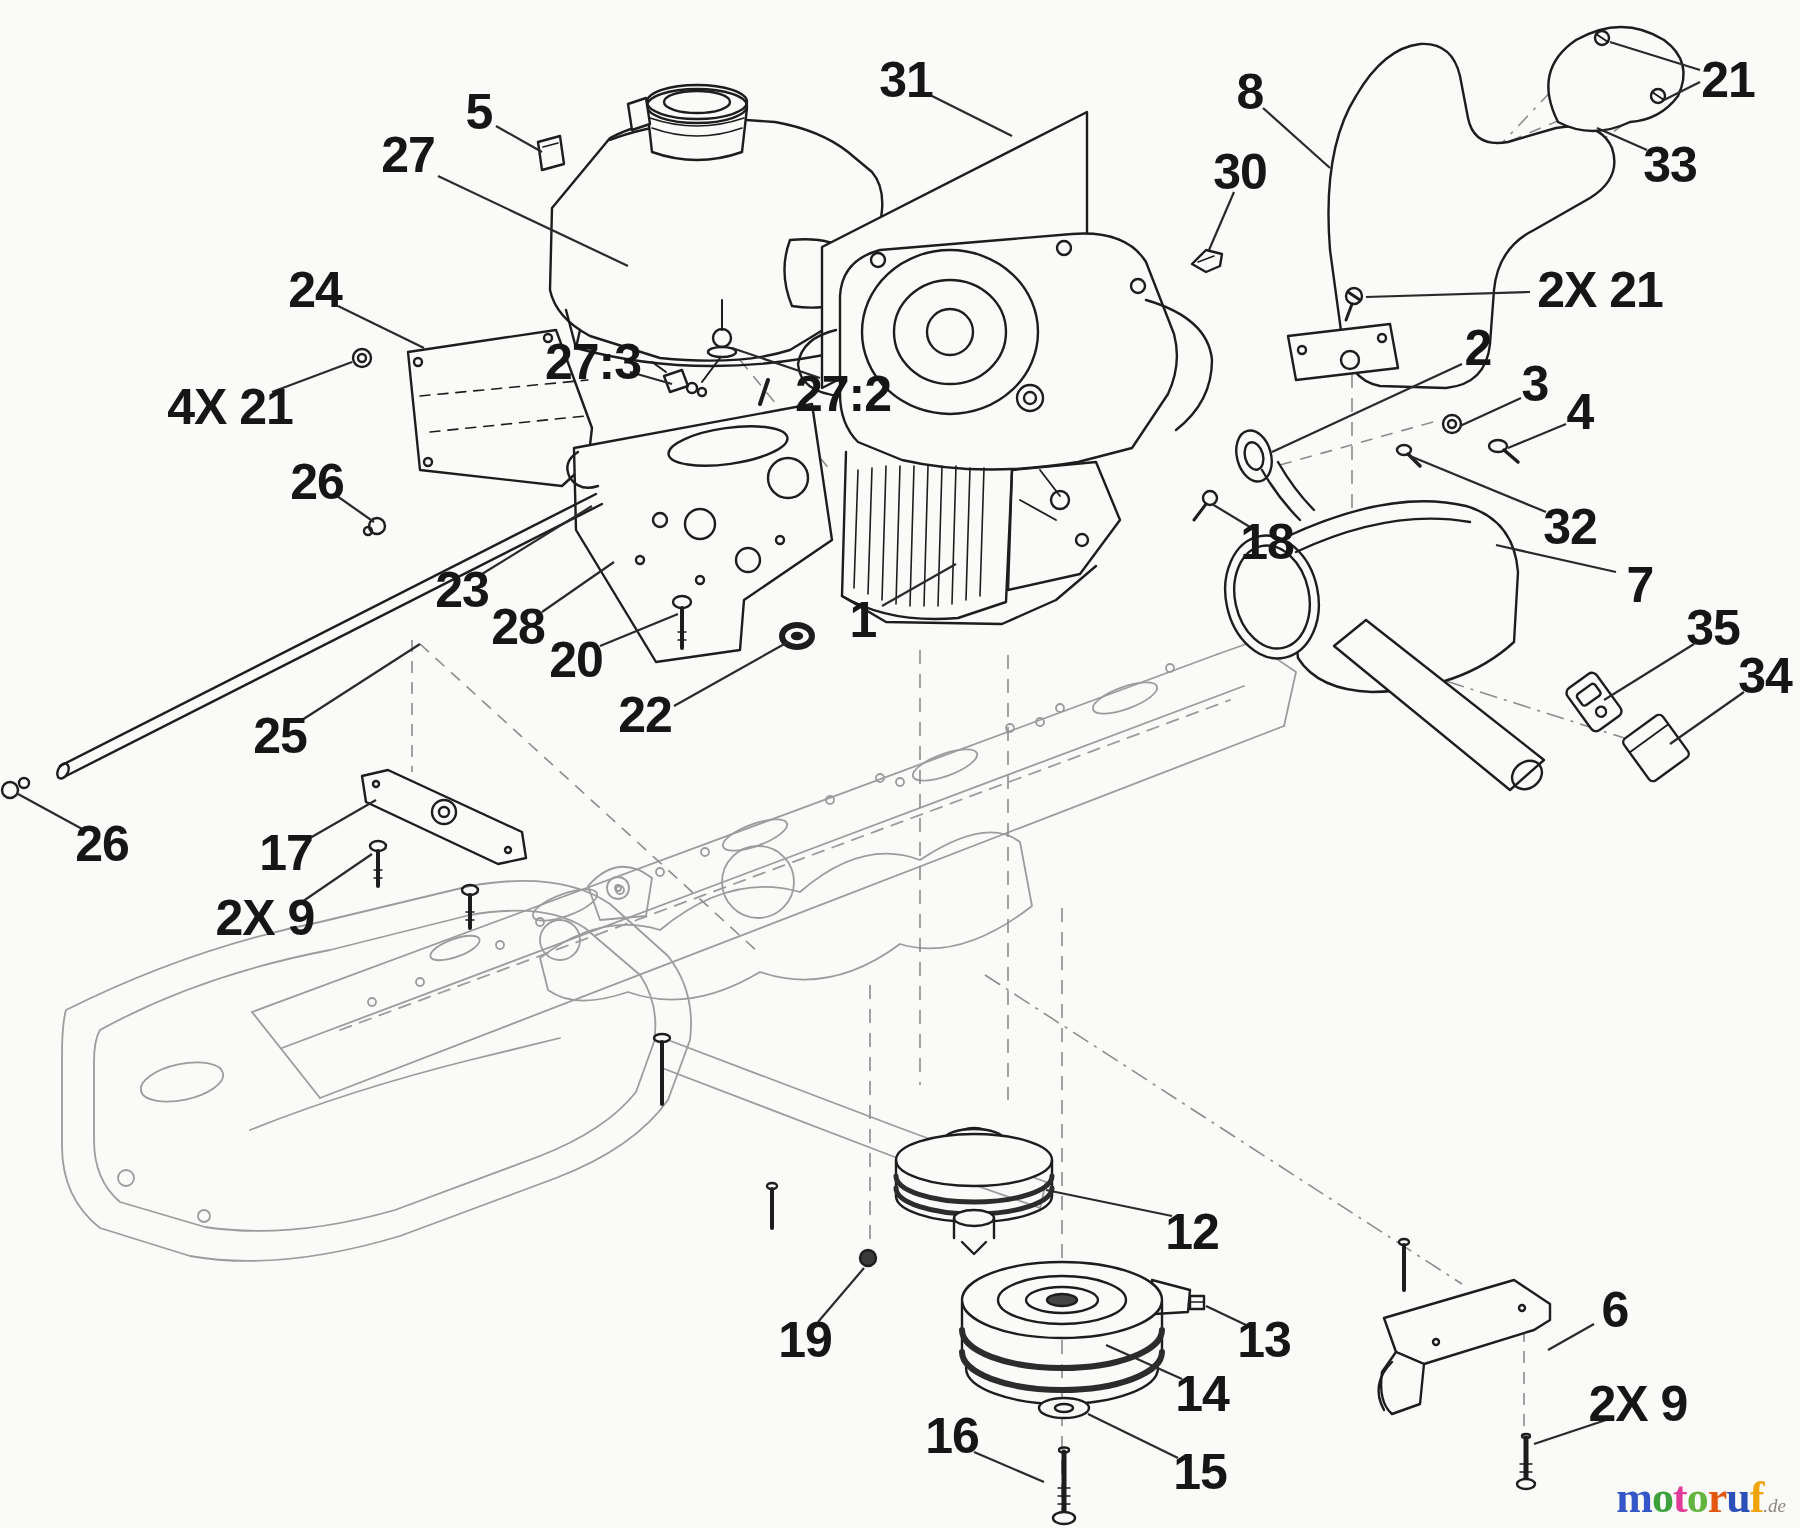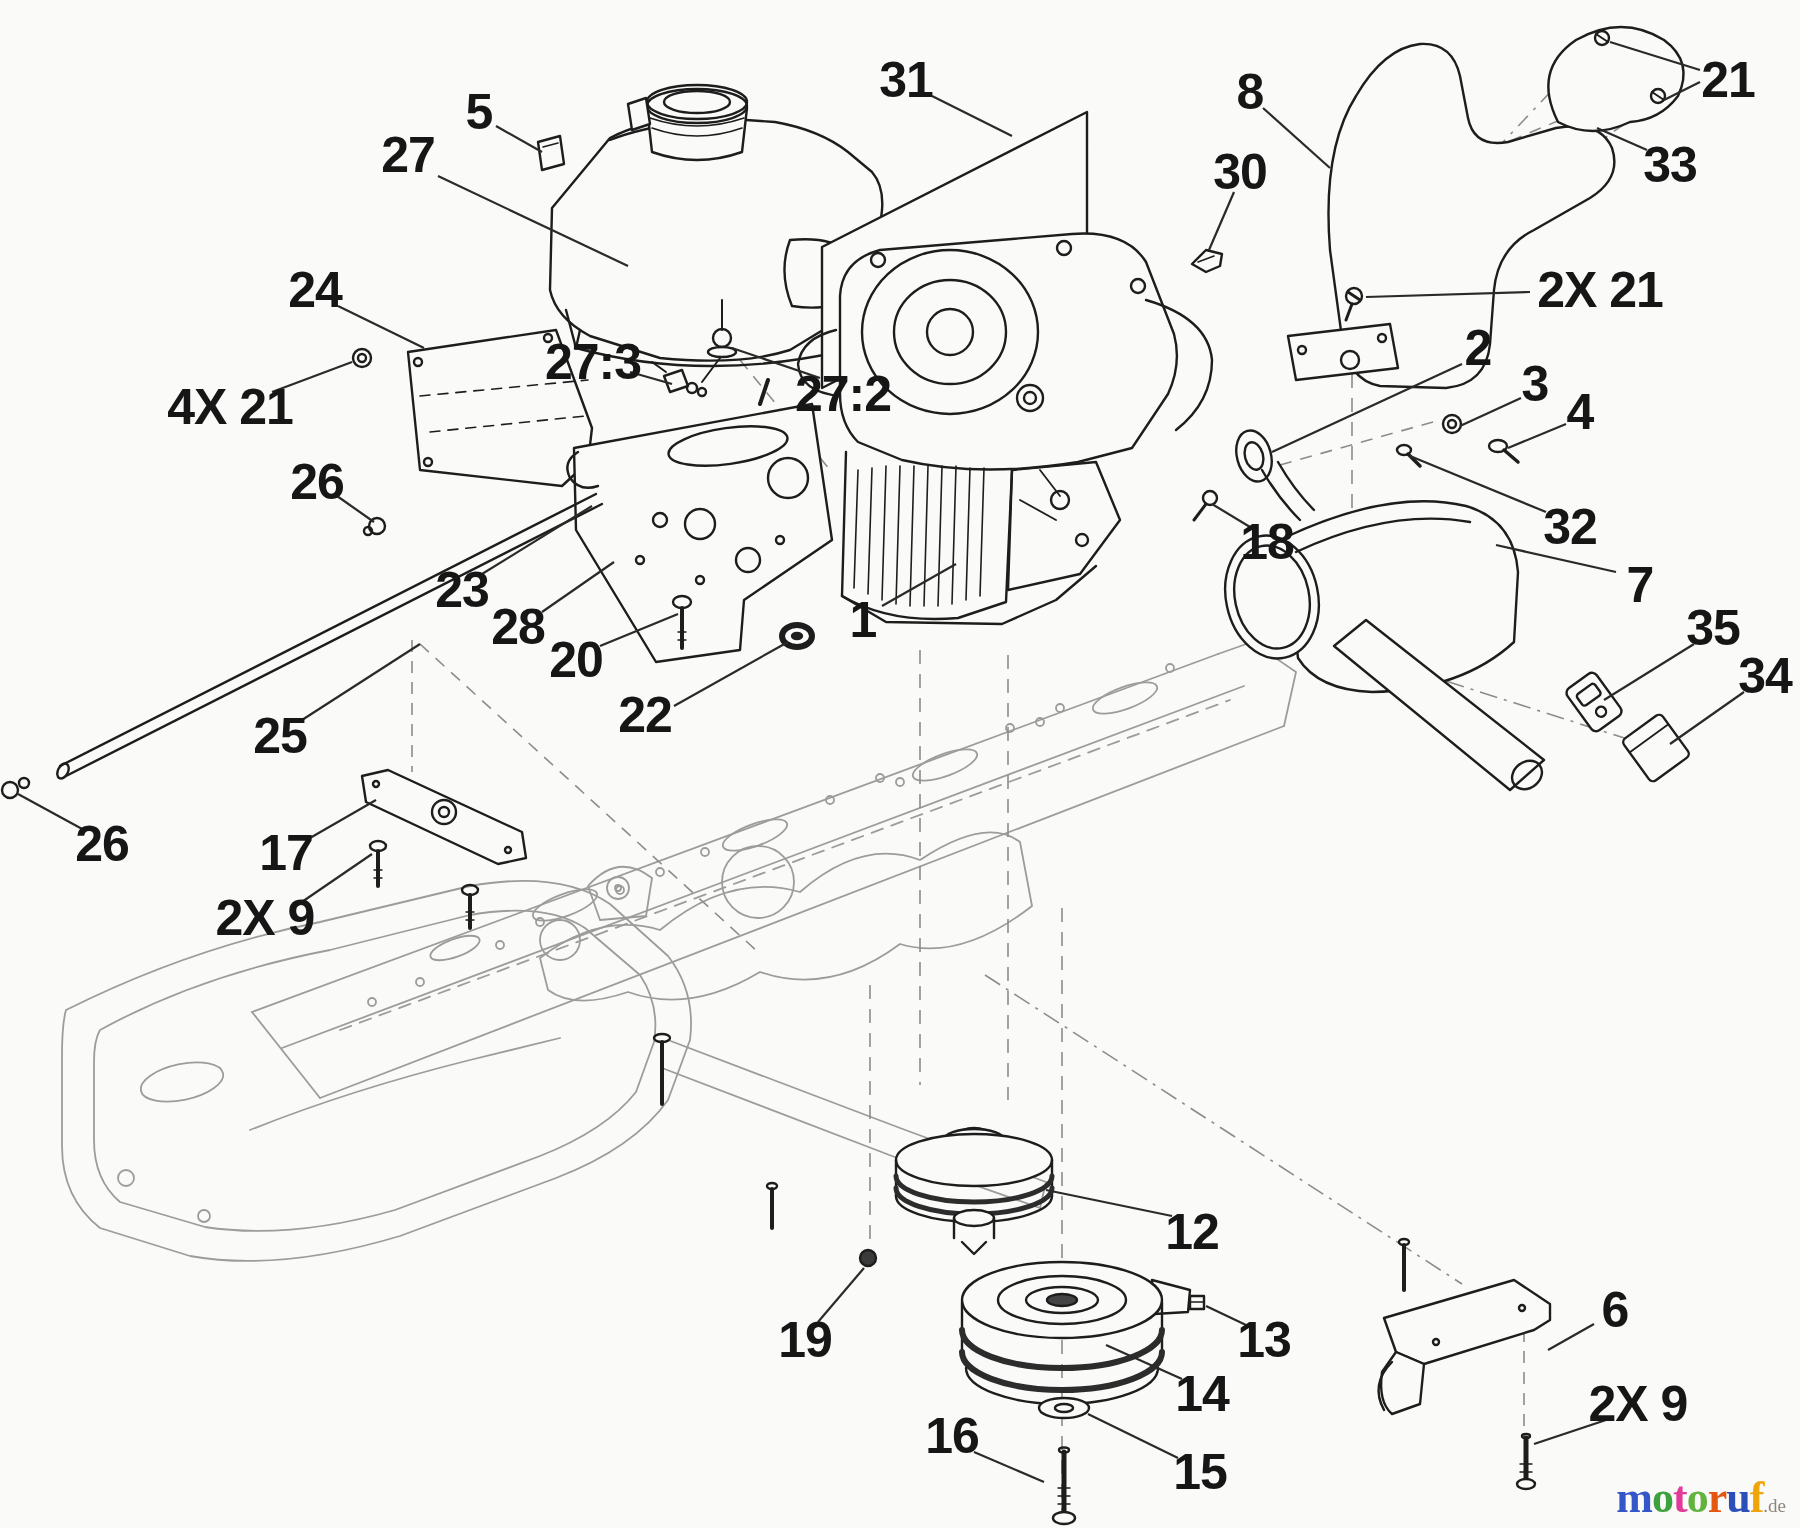--- a/index.html
+++ b/index.html
@@ -28,20 +28,21 @@
     font-weight:700;
     font-size:44px;
     line-height:1;
     letter-spacing:-1px;
     white-space:nowrap;
   }
   .watermark .suffix{
     font-size:19px;
     font-weight:400;
     letter-spacing:0;
+    font-style:italic;
   }
 </style>
 </head>
 <body>
 
 <div class="stage" style="background: rgb(250, 250, 248);">
 
 <svg id="diagram-svg" width="1800" height="1528" viewBox="0 0 1800 1528">
 
   <g stroke="#9c9c9c" stroke-width="1.8" fill="none" stroke-linejoin="round" stroke-linecap="round">

